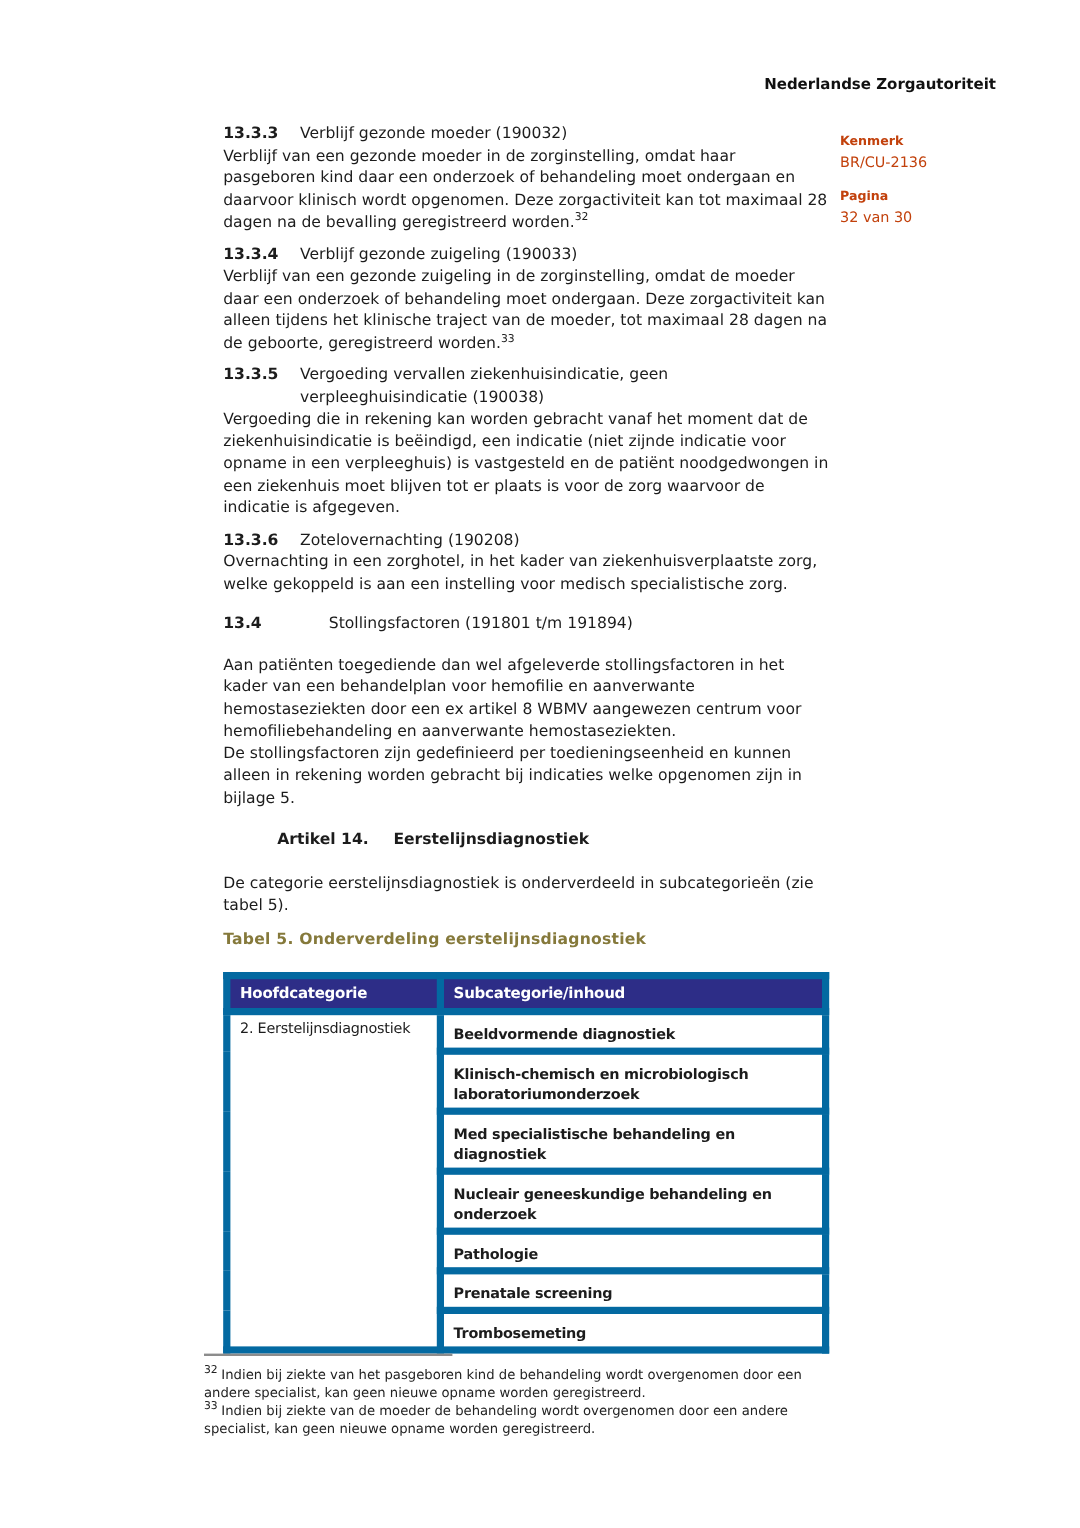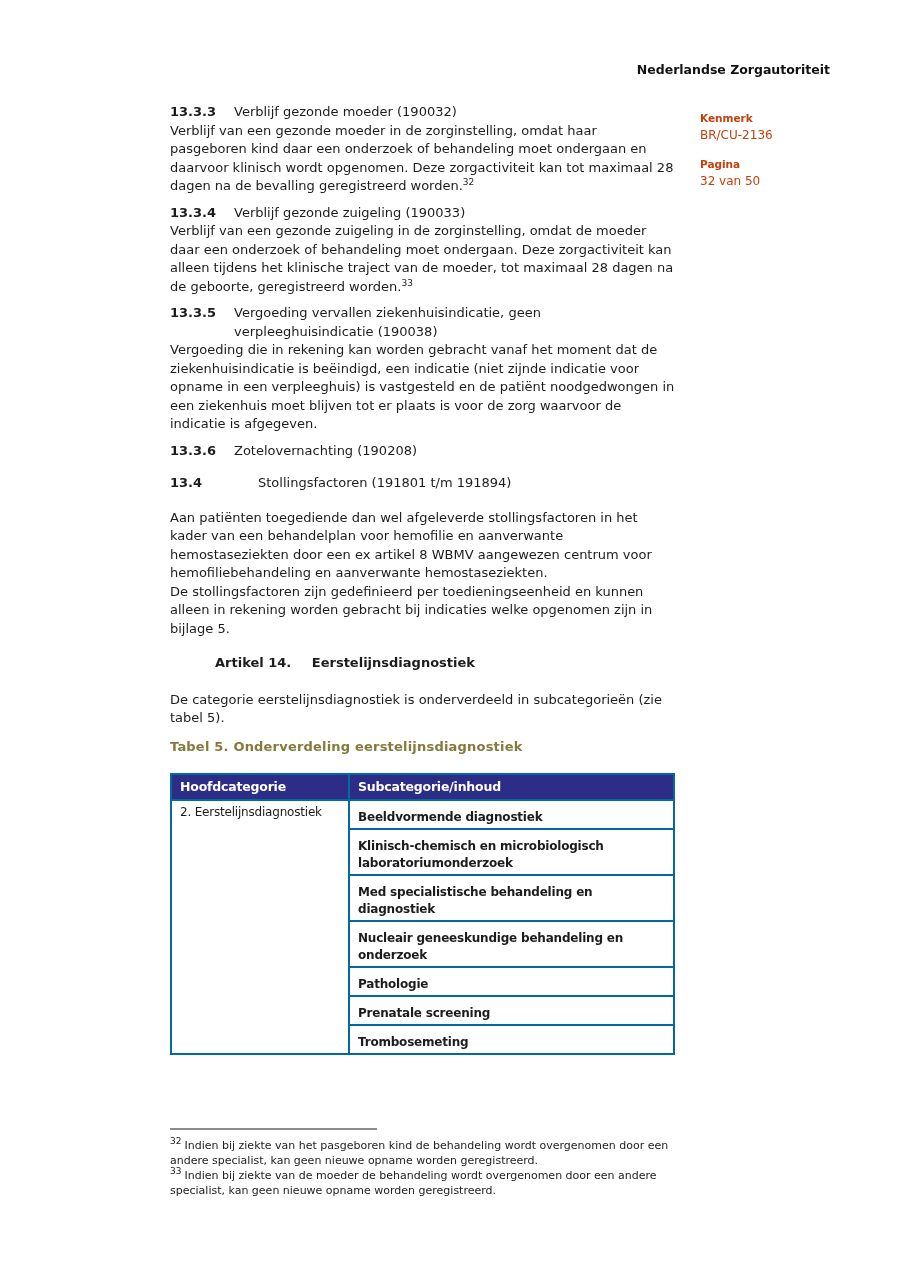--- a/index.html
+++ b/index.html
@@ -13,21 +13,21 @@
     position: absolute; top: 62px; right: 70px;
     font-weight: bold; font-size: 12.5px; color: #111;
   }
   .meta {
     position: absolute; left: 700px; top: 111px;
     font-size: 12px; line-height: 14px; color: #c2410c;
   }
   .meta .m-label { font-weight: bold; font-size: 10.5px; margin-bottom: 3px; }
   .meta .m-block { margin-bottom: 15px; }
   .main {
-    position: absolute; left: 170px; top: 103px; width: 505px;
+    position: absolute; left: 186px; top: 103px; width: 505px;
     font-size: 13px; line-height: 18.5px;
   }
   .sec-h { display: flex; }
   .sec-h .num { font-weight: bold; width: 64px; flex: none; }
   .sec-h .title { font-weight: normal; }
   .h134 { margin-top: 14px; margin-bottom: 16px; }
   .h134 .num { width: 88px; }
   p.body { margin: 0 0 8px 0; }
   .artikel {
     font-weight: bold; padding-left: 45px;
@@ -36,21 +36,21 @@
   .artikel .a-label { margin-right: 16px; text-align: center; }
   .caption {
     font-weight: bold; color: #85793b;
     margin: 10px 0 17px 0; letter-spacing: 0.2px;
   }
   table.t5 {
     border-collapse: collapse; width: 505px;
     font-size: 12px; letter-spacing: -0.2px; line-height: 17px;
     border: 2px solid #000;
   }
-  table.t5 th, table.t5 td { border: 2px solid #0369a1; }
+  table.t5 th, table.t5 td { border: 6px solid #0369a1; }
   table.t5 th {
     background: #2d2d87; color: #ffffff; text-align: left;
     font-weight: bold; padding: 3px 8px 4px 8px; font-size: 12.5px;
   }
   td.maincat { vertical-align: top; padding: 3px 8px 14px 8px; width: 178px; }
   td.sub { padding: 8px 8px 2px 8px; font-weight: bold; }
   .footnotes {
     position: absolute; left: 170px; top: 1128px; width: 505px;
     font-size: 11px; line-height: 15px; color: #222;
   }
@@ -63,21 +63,21 @@
 
 <div class="brand">Nederlandse Zorgautoriteit</div>
 
 <div class="meta">
   <div class="m-block">
     <div class="m-label">Kenmerk</div>
     <div class="m-value">BR/CU-2136</div>
   </div>
   <div class="m-block">
     <div class="m-label">Pagina</div>
-    <div class="m-value">32 van 50</div>
+    <div class="m-value">32 van 30</div>
   </div>
 </div>
 
 <div class="main">
 
   <div class="sec-h">
     <span class="num">13.3.3</span>
     <span class="title">Verblijf gezonde moeder (190032)</span>
   </div>
   <p class="body"><span>Verblijf van een gezonde moeder in de zorginstelling, omdat haar pasgeboren kind daar een onderzoek of behandeling moet ondergaan en daarvoor klinisch wordt opgenomen. Deze zorgactiviteit kan tot maximaal 28 dagen na de bevalling geregistreerd worden.</span><sup>32</sup></p>
@@ -91,20 +91,21 @@
   <div class="sec-h">
     <span class="num">13.3.5</span>
     <span class="title">Vergoeding vervallen ziekenhuisindicatie, geen verpleeghuisindicatie (190038)</span>
   </div>
   <p class="body"><span>Vergoeding die in rekening kan worden gebracht vanaf het moment dat de ziekenhuisindicatie is beëindigd, een indicatie (niet zijnde indicatie voor opname in een verpleeghuis) is vastgesteld en de patiënt noodgedwongen in een ziekenhuis moet blijven tot er plaats is voor de zorg waarvoor de indicatie is afgegeven.</span></p>
 
   <div class="sec-h">
     <span class="num">13.3.6</span>
     <span class="title">Zotelovernachting (190208)</span>
   </div>
+  <p class="body"><span>Overnachting in een zorghotel, in het kader van ziekenhuisverplaatste zorg, welke gekoppeld is aan een instelling voor medisch specialistische zorg.</span></p>
 
   <div class="sec-h h134">
     <span class="num">13.4</span>
     <span class="title">Stollingsfactoren (191801 t/m 191894)</span>
   </div>
   <p class="body twopara">
     </p>
     <div>Aan patiënten toegediende dan wel afgeleverde stollingsfactoren in het kader van een behandelplan voor hemofilie en aanverwante hemostaseziekten door een ex artikel 8 WBMV aangewezen centrum voor hemofiliebehandeling en aanverwante hemostaseziekten.</div>
     <div>De stollingsfactoren zijn gedefinieerd per toedieningseenheid en kunnen alleen in rekening worden gebracht bij indicaties welke opgenomen zijn in bijlage 5.</div>
   <p></p>

